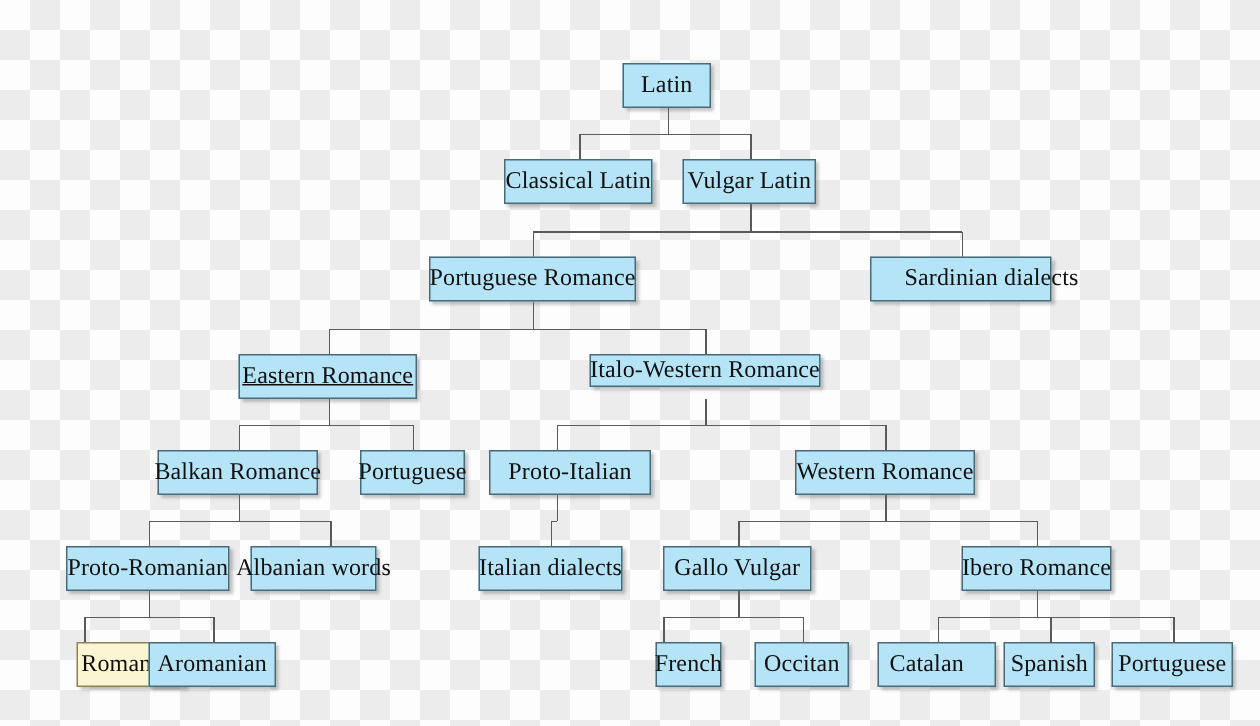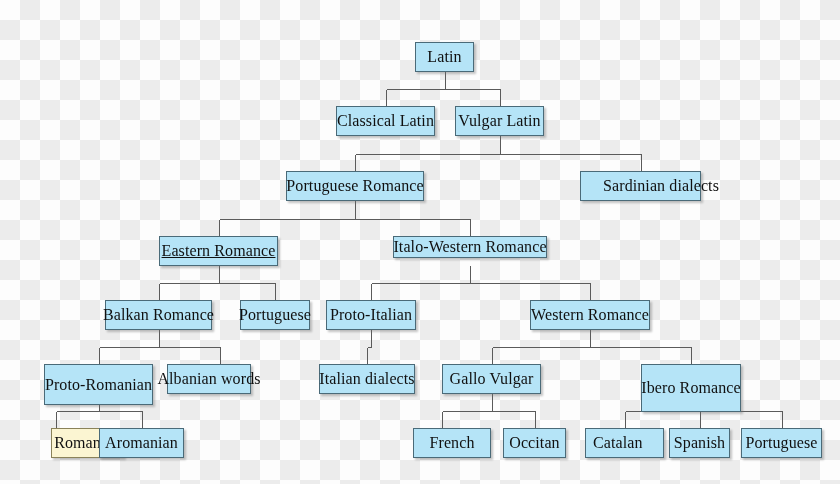--- a/index.html
+++ b/index.html
@@ -129,48 +129,48 @@
       </div>
       <div class="node" style="left: 393px; top: 236px; width: 154px; height: 22px;">
         <span>Italo-Western Romance</span>
       </div>
       <div class="node" style="left: 105px; top: 300px; width: 107px; height: 30px;">
         <span>Balkan Romance</span>
       </div>
       <div class="node" style="left: 240px; top: 300px; width: 70px; height: 30px;">
         <span>Portuguese</span>
       </div>
-      <div class="node" style="left: 326px; top: 300px; width: 90px; height: 30px;">
+      <div class="node" style="left: 326px; top: 300px; width: 108px; height: 30px;">
         <span>Proto-Italian</span>
       </div>
       <div class="node" style="left: 530px; top: 300px; width: 120px; height: 30px;">
         <span>Western Romance</span>
       </div>
-      <div class="node" style="left: 44px; top: 364px; width: 109px; height: 41px;">
+      <div class="node" style="left: 44px; top: 364px; width: 109px; height: 30px;">
         <span>Proto-Romanian</span>
       </div>
       <div class="node" style="left: 167px; top: 364px; width: 84px; height: 30px;">
         <span>Albanian words</span>
       </div>
       <div class="node" style="left: 319px; top: 364px; width: 96px; height: 30px;">
         <span>Italian dialects</span>
       </div>
       <div class="node" style="left: 442px; top: 364px; width: 99px; height: 30px;">
         <span>Gallo Vulgar</span>
       </div>
-      <div class="node" style="left: 641px; top: 364px; width: 100px; height: 48px;">
+      <div class="node" style="left: 641px; top: 364px; width: 100px; height: 30px;">
         <span>Ibero Romance</span>
       </div>
       <div class="node highlight" style="left: 19px; top: 428px; width: 73px; height: 30px;">
         <span>Romanian</span>
       </div>
       <div class="node" style="left: 99px; top: 428px; width: 85px; height: 30px;">
         <span>Aromanian</span>
       </div>
-      <div class="node" style="left: 413px; top: 428px; width: 78px; height: 30px;">
+      <div class="node" style="left: 437px; top: 428px; width: 44px; height: 30px;">
         <span>French</span>
       </div>
       <div class="node" style="left: 503px; top: 428px; width: 63px; height: 30px;">
         <span>Occitan</span>
       </div>
       <div class="node lead" style="left: 585px; top: 428px; width: 79px; height: 30px;">
         <span>Catalan</span>
       </div>
       <div class="node" style="left: 669px; top: 428px; width: 61px; height: 30px;">
         <span>Spanish</span>

